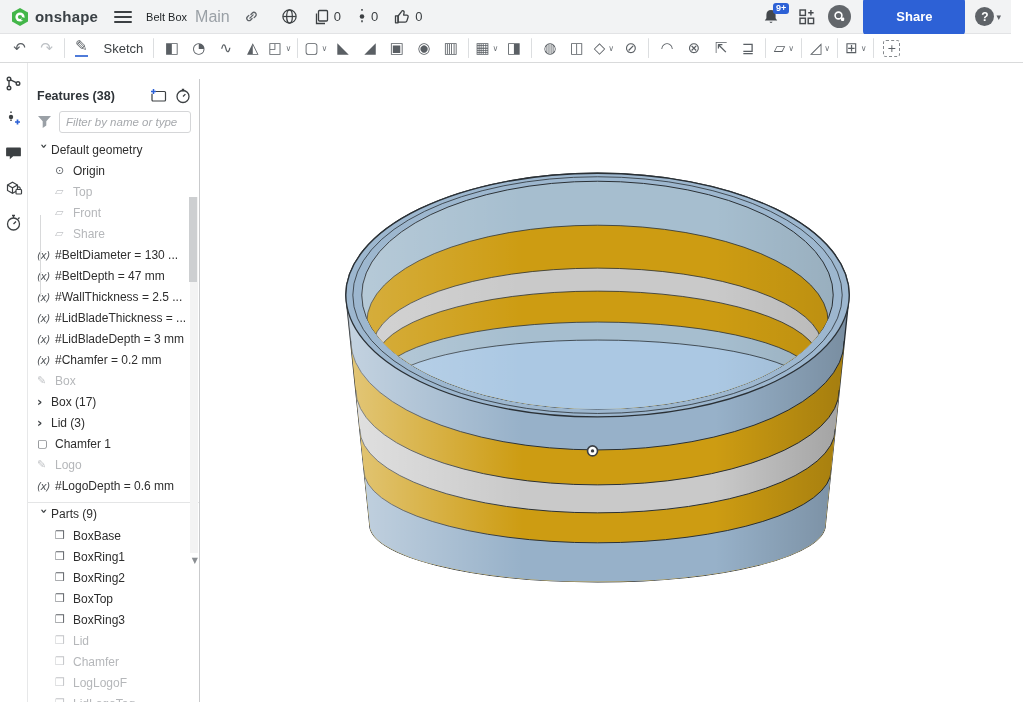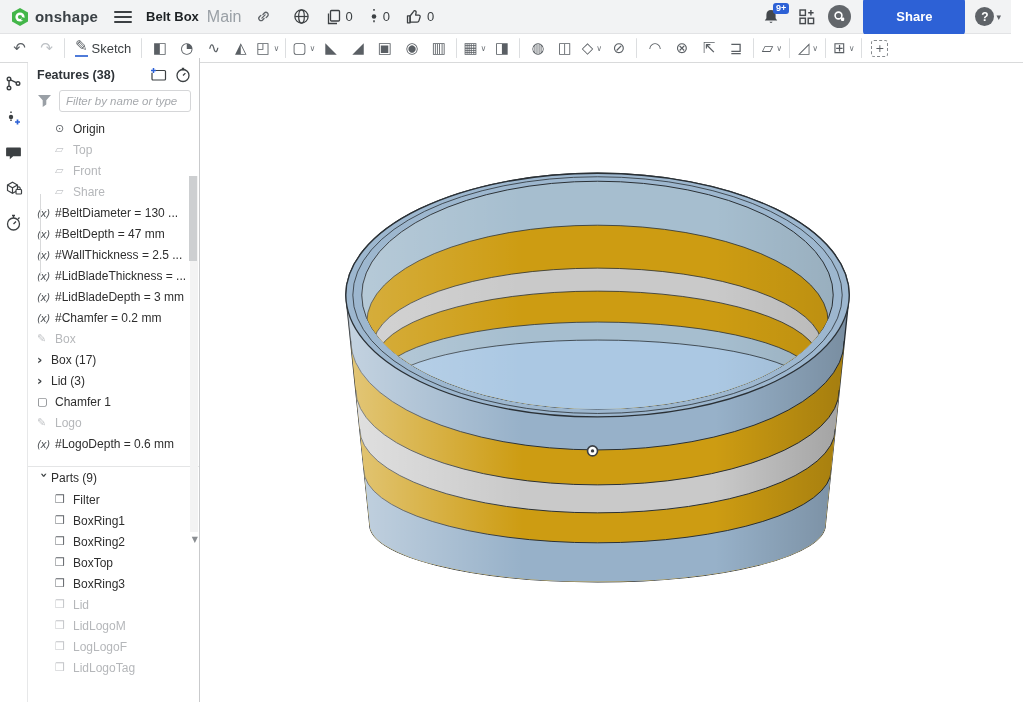--- a/index.html
+++ b/index.html
@@ -9,21 +9,21 @@
   .glyph{font-family:"DejaVu Sans",sans-serif;}
 
   
   .topbar{position:absolute;top:0;left:0;right:12px;height:34px;background:#f2f3f4;
           border-bottom:1px solid #e2e3e5;display:flex;align-items:center;
           padding:0 10px;box-sizing:border-box;}
   .logo{display:flex;align-items:center;gap:5px;}
   .logotext{font-size:15px;font-weight:600;color:#3a4045;letter-spacing:.2px;}
   .hamburger{margin-left:16px;width:18px;display:flex;flex-direction:column;gap:3px;cursor:pointer;}
   .hamburger i{display:block;height:2px;background:#3c4043;border-radius:1px;}
-  .doctitle{margin-left:14px;font-size:13px;font-weight:700;color:#1d2124;}
+  .doctitle{margin-left:14px;font-size:11px;font-weight:400;color:#1d2124;}
   .workspace{margin-left:8px;font-size:16px;color:#9aa0a6;}
   .tb-icon{margin-left:14px;color:#44484c;display:flex;align-items:center;}
   .stat{margin-left:16px;display:flex;align-items:center;gap:4px;color:#44484c;}
   .stat b{font-size:13px;font-weight:400;color:#3c4043;}
   .spacer{flex:1;}
   .bellwrap{position:relative;margin-right:14px;}
   .badge{position:absolute;top:-5px;right:-9px;background:#2d61d6;color:#fff;font-size:9px;
          font-weight:700;padding:1px 3px;border-radius:3px;line-height:1.1;}
   .avatar{width:23px;height:23px;border-radius:50%;background:#63676b;margin:0 12px 0 12px;
           display:flex;align-items:center;justify-content:center;}
@@ -34,38 +34,38 @@
                font-size:12px;font-weight:700;display:flex;align-items:center;justify-content:center;}
   .caret{font-size:9px;color:#5f6368;}
 
   
   .toolbar{position:absolute;top:34px;left:0;right:0;height:29px;background:#fff;
            border-bottom:1px solid #d9dadb;display:flex;align-items:center;
            padding:0 6px;box-sizing:border-box;}
   .titem{height:24px;min-width:23px;display:flex;align-items:center;justify-content:center;
          color:#5a5f64;border-radius:3px;padding:0 2px;cursor:pointer;}
   .tglyph{font-family:"DejaVu Sans",sans-serif;font-size:15px;line-height:1;}
-  .tlabel{font-size:13px;color:#3c4043;margin-left:4px;}
+  .tlabel{font-size:13px;color:#3c4043;margin-left:16px;}
   .tlabel:empty,.tchev:empty{display:none;}
   .tchev{font-family:"DejaVu Sans",sans-serif;font-size:8px;color:#70757a;margin-left:3px;}
   .titem.sep{min-width:1px;width:1px;height:20px;background:#dcdee0;padding:0;margin:0 4px;cursor:default;}
   .titem.muted{color:#bdc1c5;}
   .titem.sketchbtn{padding:0 6px;}
   .titem.sketchbtn .tglyph{border-bottom:2px solid #4f7bd9;padding-bottom:1px;}
   .titem.insert .tglyph{border:1px dashed #85898d;border-radius:3px;width:15px;height:15px;
                         line-height:15px;font-size:11px;text-align:center;}
 
   
   .rail{position:absolute;top:63px;left:0;bottom:0;width:28px;background:#fff;
         border-right:1px solid #e7e8e9;display:flex;flex-direction:column;align-items:center;
         padding-top:10px;gap:15px;box-sizing:border-box;}
   .rail .rbtn{width:20px;height:20px;display:flex;align-items:center;justify-content:center;cursor:pointer;}
 
   
-  .features{position:absolute;top:58px;left:28px;bottom:0;width:172px;background:#fff;
+  .features{position:absolute;top:79px;left:28px;bottom:0;width:172px;background:#fff;
             border-right:1px solid #c9cacc;box-sizing:border-box;}
   .fhead{display:flex;align-items:center;height:27px;padding:3px 8px 0 9px;}
   .ftitle{font-size:12.5px;font-weight:700;color:#2e3338;flex:1;}
   .fhead .hicon{margin-left:8px;cursor:pointer;display:flex;}
   .filter{display:flex;align-items:center;padding:2px 8px 6px 9px;gap:7px;}
   .filter input{flex:1;width:100px;height:20px;border:1px solid #d5d6d8;border-radius:3px;
                 font-size:11.5px;font-style:italic;padding:0 6px;color:#333;outline:none;
                 font-family:"Liberation Sans",sans-serif;background:#fff;}
   .filter input::placeholder{color:#a6a9ad;font-style:italic;}
   .tree{position:relative;}
@@ -77,21 +77,21 @@
   .ticon{width:18px;flex:0 0 18px;display:inline-flex;justify-content:flex-start;
          color:#5f6368;font-size:11px;font-family:"DejaVu Sans",sans-serif;}
   .ticon.chev{font-size:13px;font-weight:700;color:#3c4043;width:14px;flex-basis:14px;}
   .ticon.rot{transform:rotate(90deg) translateX(1px);}
   .ticon.var{font-style:italic;font-size:10.5px;letter-spacing:-.5px;color:#55595d;}
   .guide{position:absolute;left:12px;top:136px;width:1px;height:82px;background:#d8d9da;}
   .scrolltrack{position:absolute;right:1px;top:118px;width:8px;height:356px;background:#f3f3f3;}
   .scrollthumb{position:absolute;right:1px;top:0;width:8px;height:85px;background:#cdcfd1;}
   .sarrow{position:absolute;right:0;bottom:-12px;font-size:8px;color:#8a8e92;
           font-family:"DejaVu Sans",sans-serif;}
-  .partshead{border-top:1px solid #e4e5e6;margin-top:12px;}
+  .partshead{border-top:1px solid #e4e5e6;margin-top:6px;}
   .partshead .trow{height:22px;}
 
   
   .handle{position:absolute;left:201px;top:367px;width:23px;height:31px;background:#fff;
           border:1px solid #d7d8da;border-left:1px solid #eee;display:flex;align-items:center;
           justify-content:center;cursor:pointer;}
 
   
   .viewport{position:absolute;left:201px;top:63px;right:0;bottom:0;background:#fff;}
   .viewport svg{width:100%;height:100%;}
@@ -438,20 +438,24 @@
     </span>
   </div>
   <div class="filter">
     <svg width="15" height="14" viewBox="0 0 15 14" fill="#9aa0a6">
       <path d="M1 1h13L9.3 6.3v4.2l-3.6 2.4V6.3z"></path>
     </svg>
     <input type="text" placeholder="Filter by name or type" style="">
   </div>
   <div class="tree">
 
+      <div class="trow">
+        <span class="ticon chev rot">›</span>
+        <span class="tlabel-text">Default geometry</span>
+      </div>
 
       <div class="trow ind1">
         <span class="ticon">⊙</span>
         <span class="tlabel-text">Origin</span>
       </div>
 
       <div class="trow ind1 muted">
         <span class="ticon">▱</span>
         <span class="tlabel-text">Top</span>
       </div>
@@ -530,21 +534,21 @@
   <div class="partshead">
     <div class="trow">
       <span class="ticon chev rot glyph">›</span>
       <span>Parts (9)</span>
     </div>
   </div>
   <div class="parts">
 
       <div class="trow ind1">
         <span class="ticon">❒</span>
-        <span class="tlabel-text">Filter</span>
+        <span class="tlabel-text">BoxBase</span>
       </div>
 
       <div class="trow ind1">
         <span class="ticon">❒</span>
         <span class="tlabel-text">BoxRing1</span>
       </div>
 
       <div class="trow ind1">
         <span class="ticon">❒</span>
         <span class="tlabel-text">BoxRing2</span>
@@ -560,21 +564,21 @@
         <span class="tlabel-text">BoxRing3</span>
       </div>
 
       <div class="trow ind1 muted">
         <span class="ticon">❒</span>
         <span class="tlabel-text">Lid</span>
       </div>
 
       <div class="trow ind1 muted">
         <span class="ticon">❒</span>
-        <span class="tlabel-text">LidLogoM</span>
+        <span class="tlabel-text">Chamfer</span>
       </div>
 
       <div class="trow ind1 muted">
         <span class="ticon">❒</span>
         <span class="tlabel-text">LogLogoF</span>
       </div>
 
       <div class="trow ind1 muted">
         <span class="ticon">❒</span>
         <span class="tlabel-text">LidLogoTag</span>

